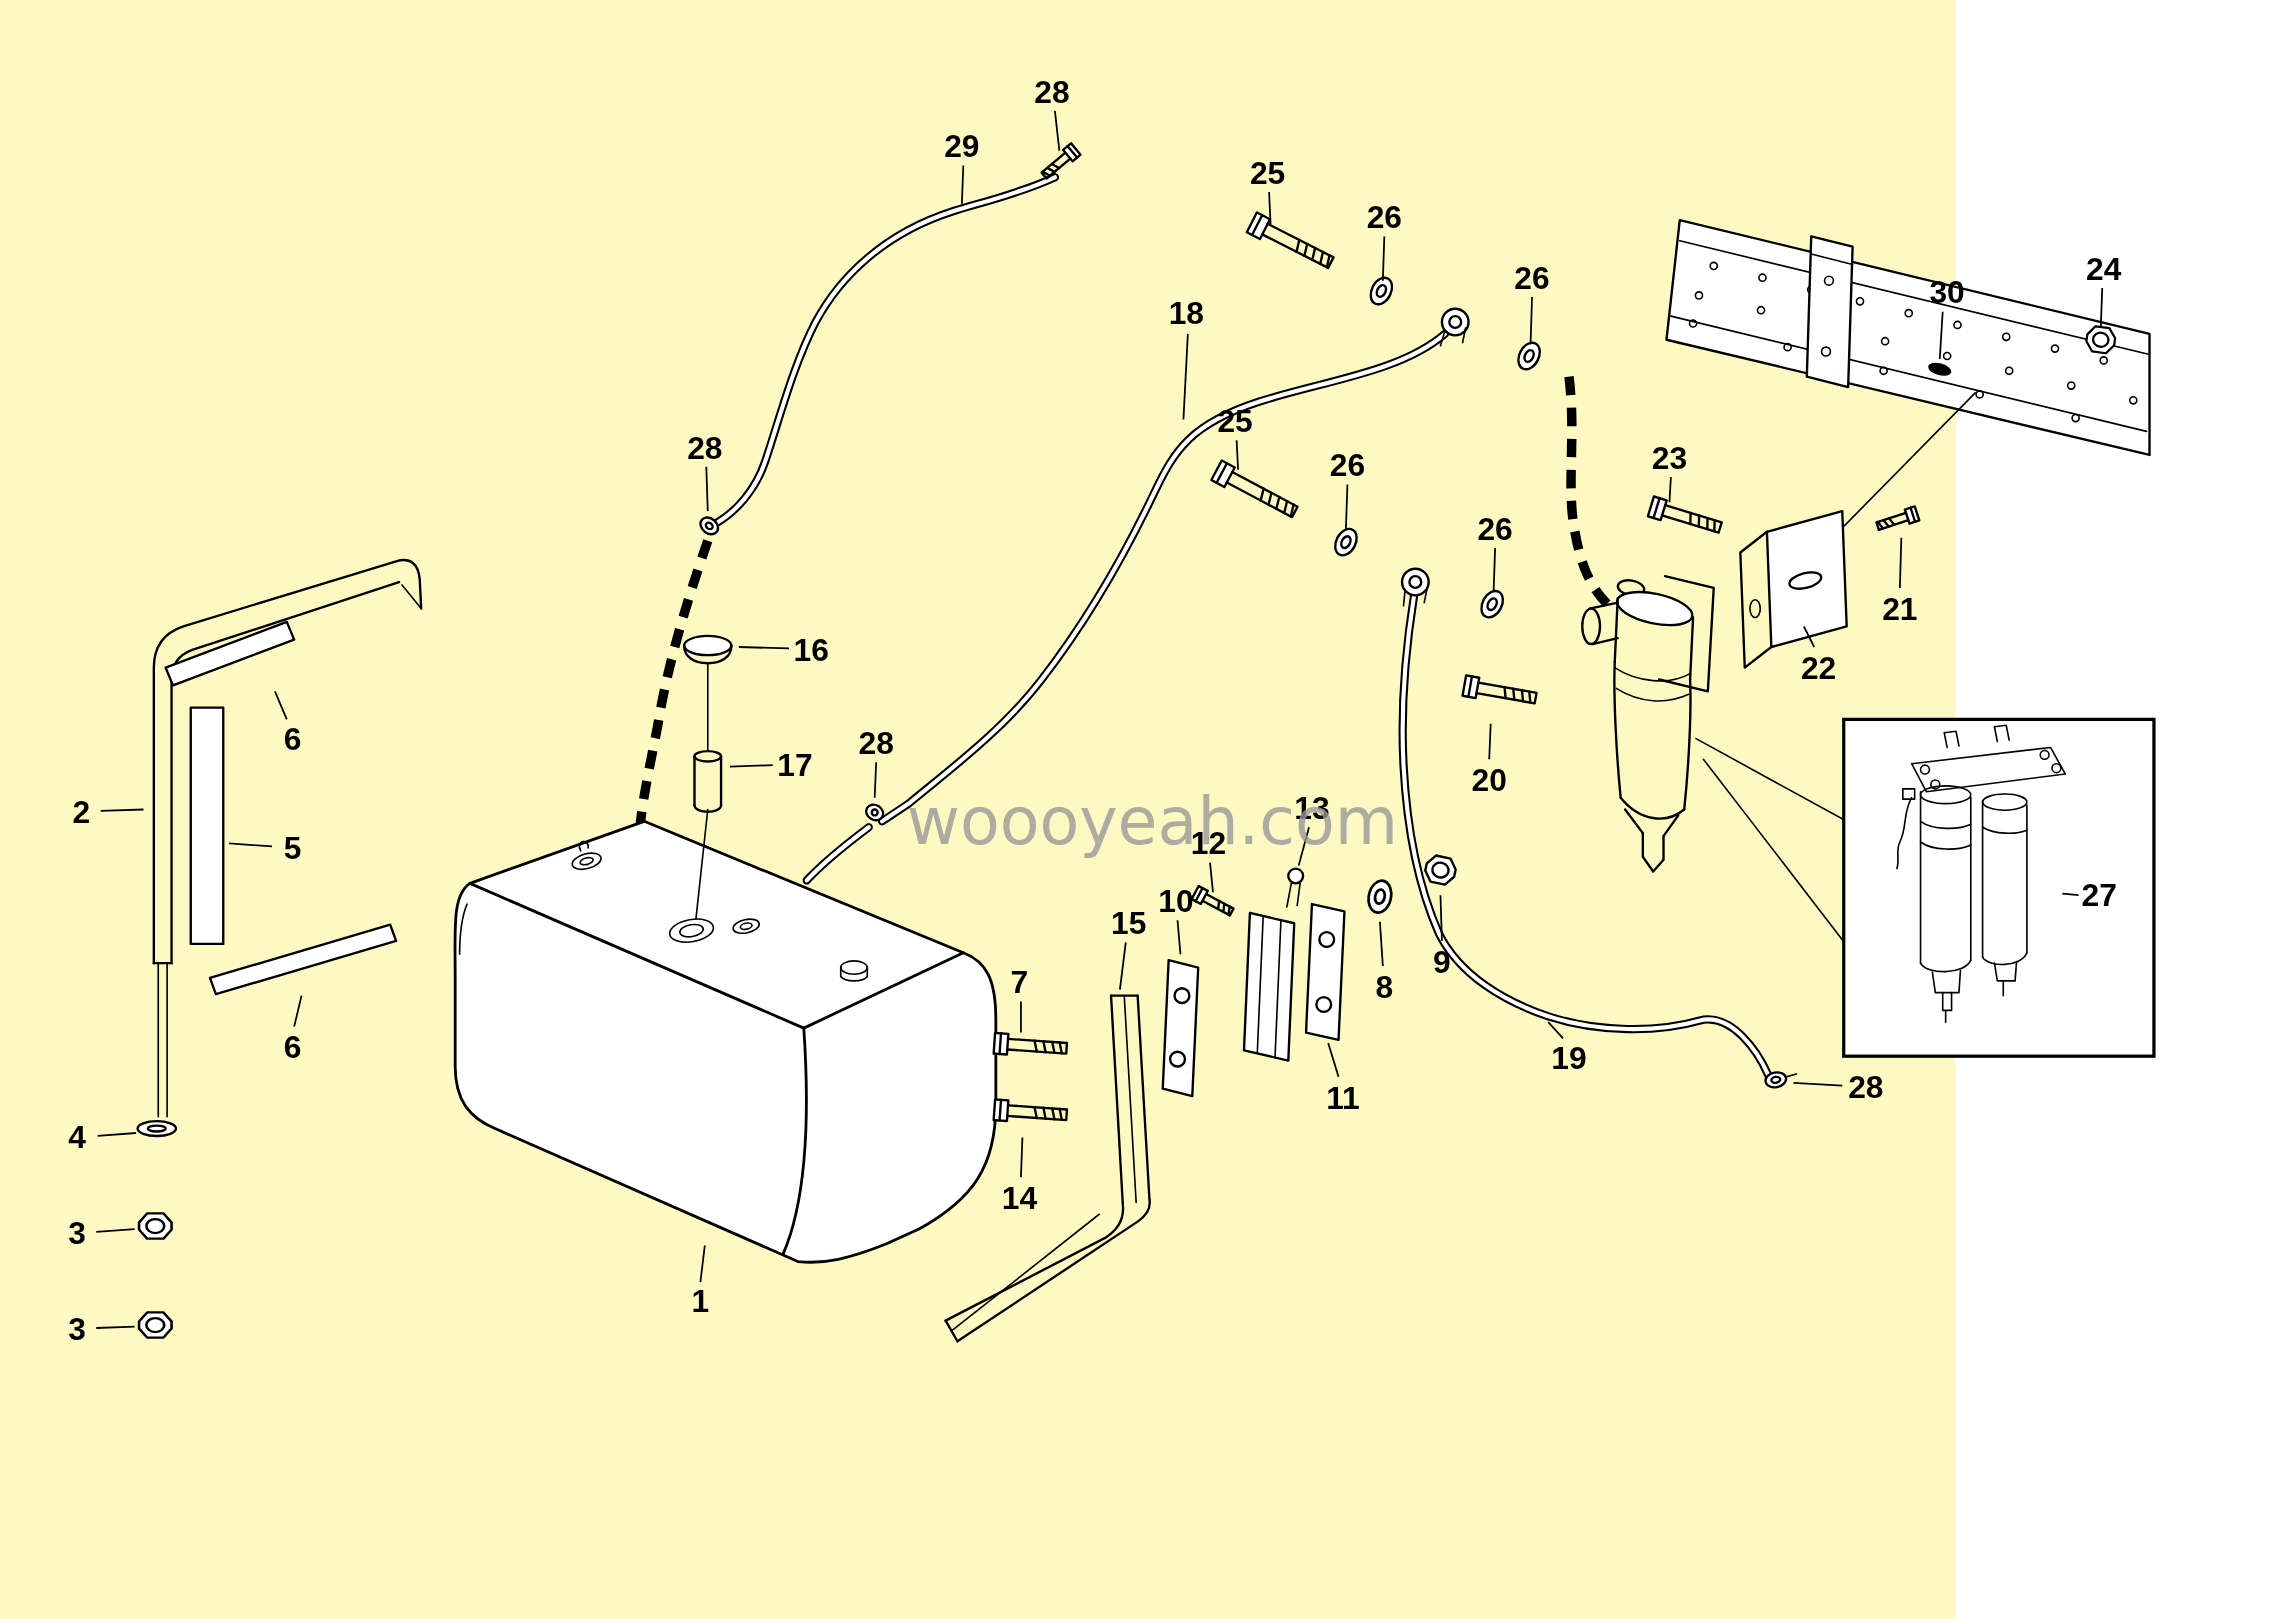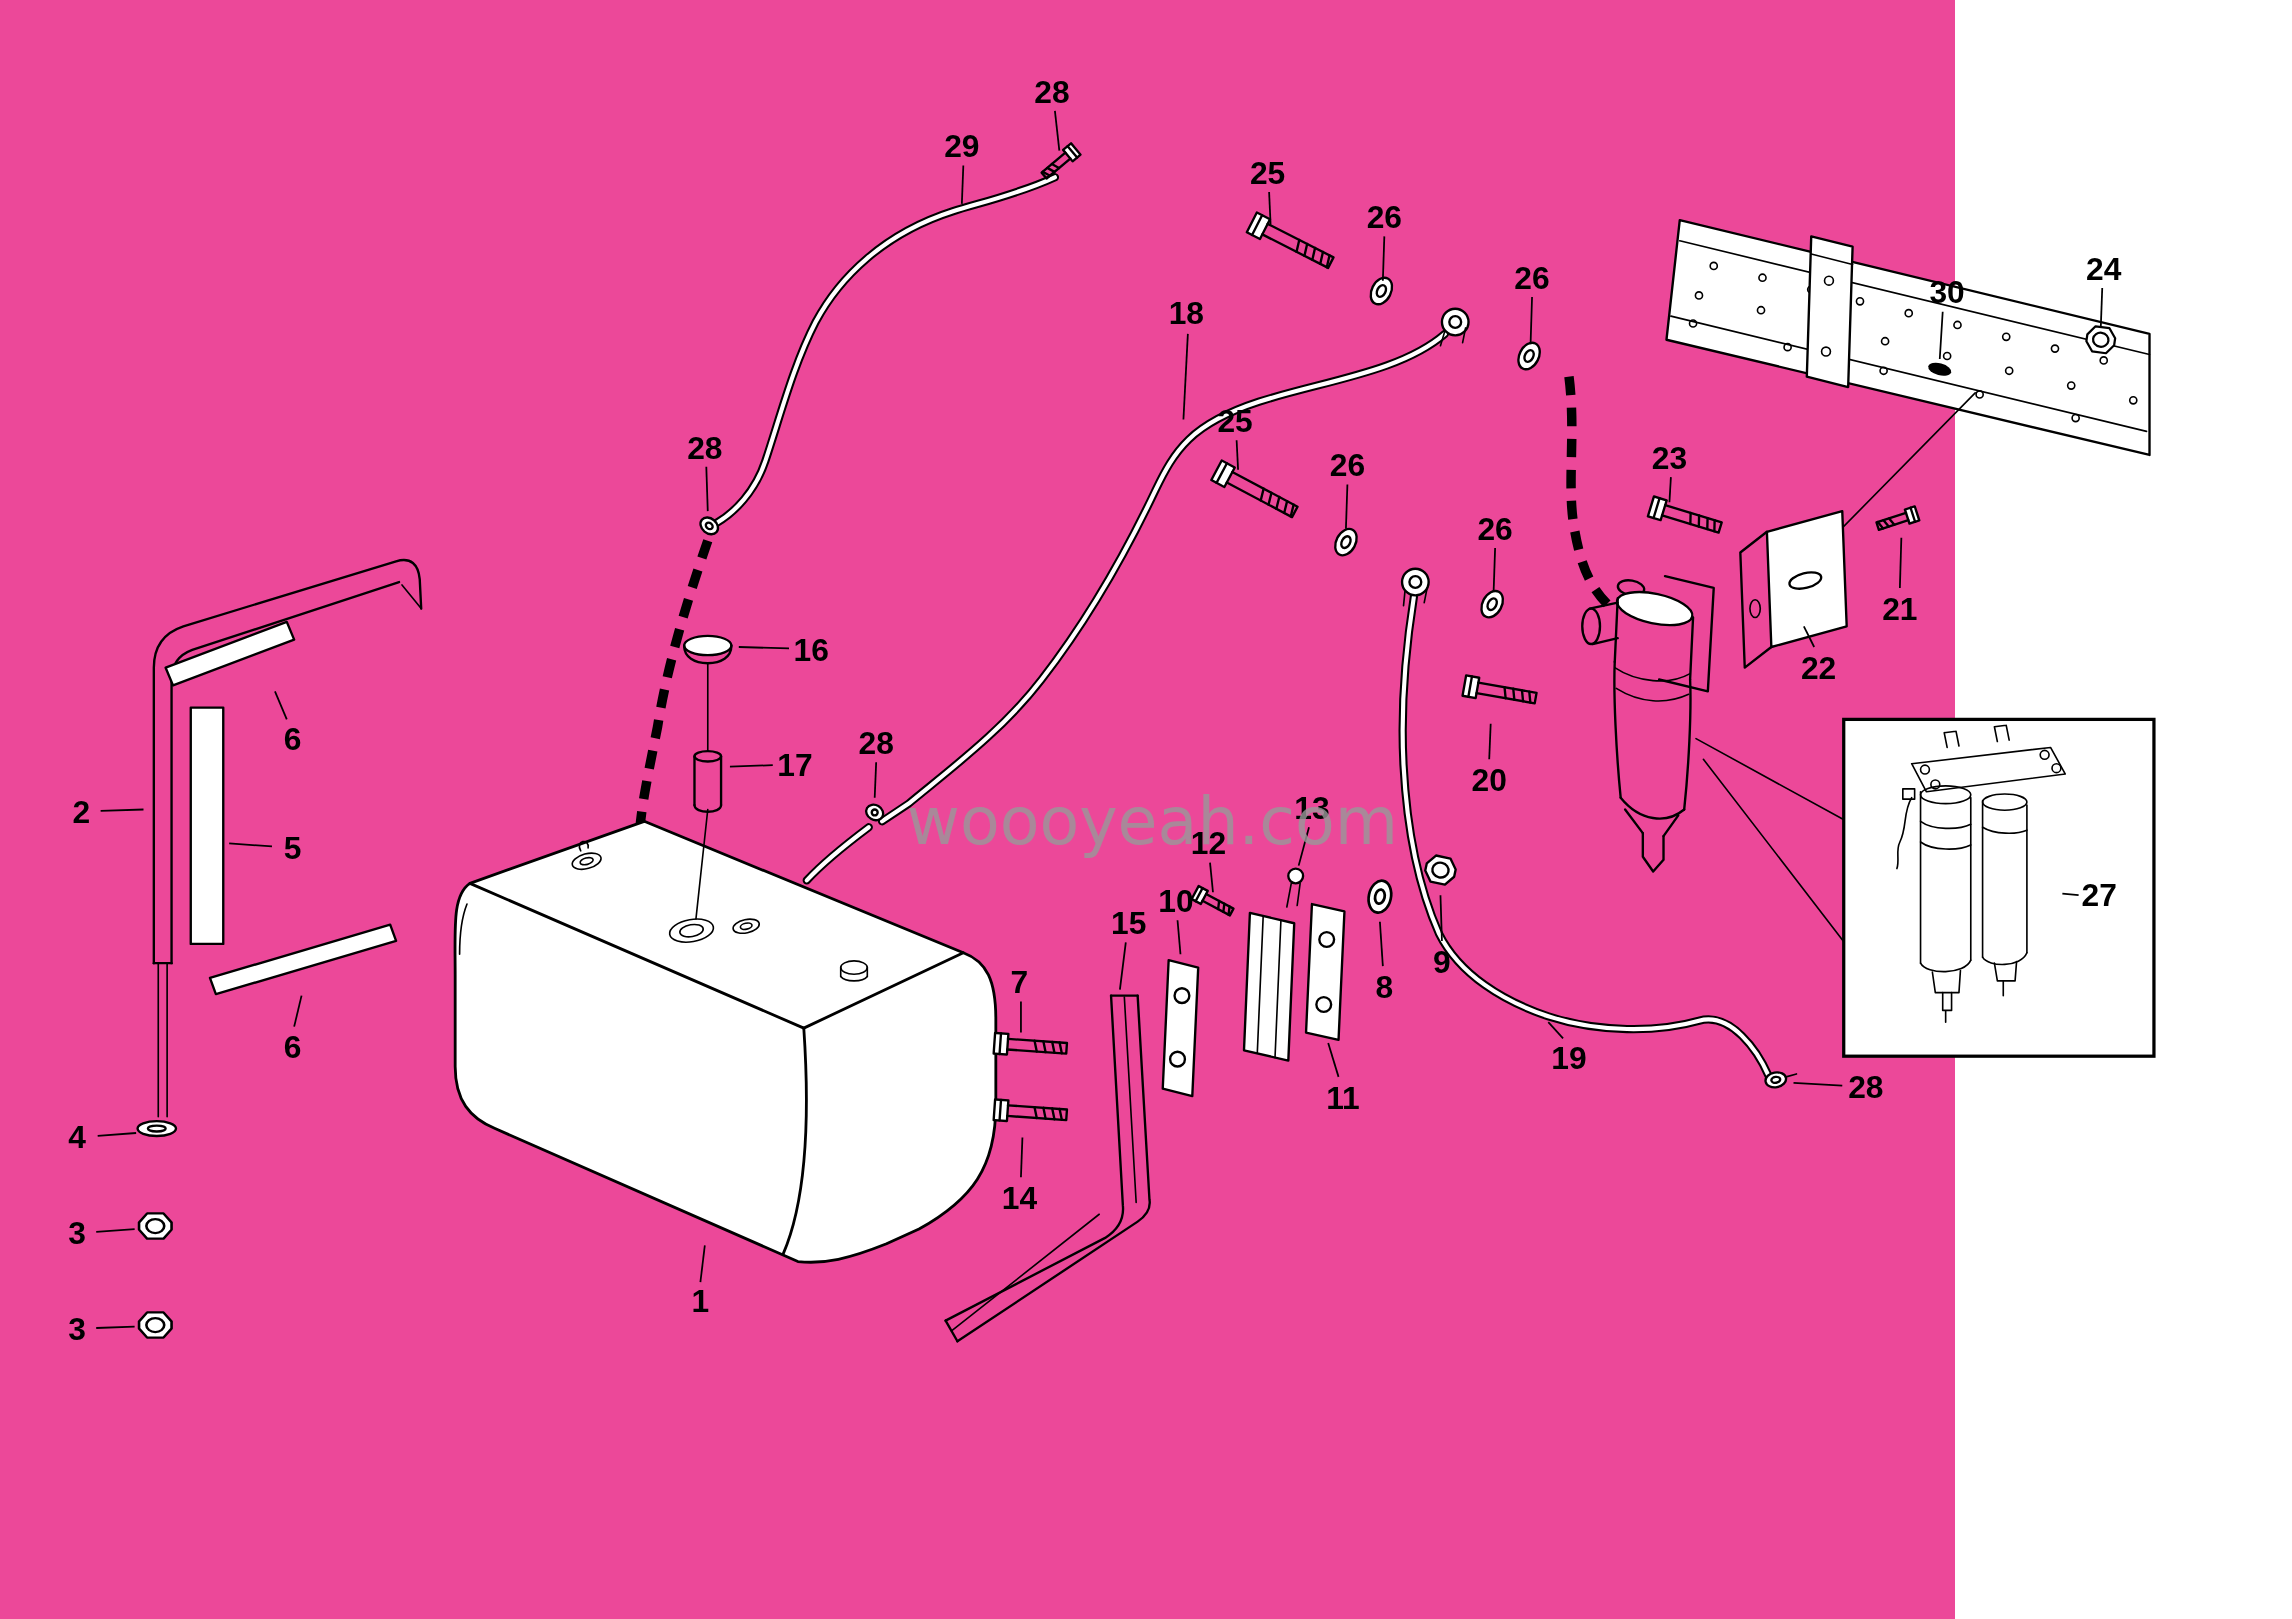--- a/index.html
+++ b/index.html
@@ -1,17 +1,17 @@
 <!DOCTYPE html>
 <html style="font-size:14.3px"><head>
 <meta charset="utf-8">
 <style>
   html,body{margin:0;padding:0;background:#ffffff;}
   body{width:2293px;height:1619px;overflow:hidden;}
-  .stage{position:relative;width:1955px;height:1619px;background:#ec4899;}
+  .stage{position:relative;width:1955px;height:1619px;background:#fef9c3;}
   svg{display:block;}
   .callout{font:bold 21.5px "Liberation Sans",sans-serif;fill:#000;text-anchor:middle;dominant-baseline:central;}
   .leader{stroke:#000;stroke-width:1.2;}
   .ln{stroke:#000;fill:none;stroke-width:1.6;stroke-linecap:round;stroke-linejoin:round;}
   .thin{stroke-width:1.1;}
   .thick{stroke-width:1.9;}
   .wfill{fill:#ffffff;}
   .hoseO{stroke:#000;stroke-width:5.6;fill:none;stroke-linecap:round;}
   .hoseI{stroke:#fff;stroke-width:2.8;fill:none;stroke-linecap:round;}
   .chain{stroke:#000;stroke-width:6.4;fill:none;stroke-dasharray:12.5 8.5;stroke-linecap:butt;}

